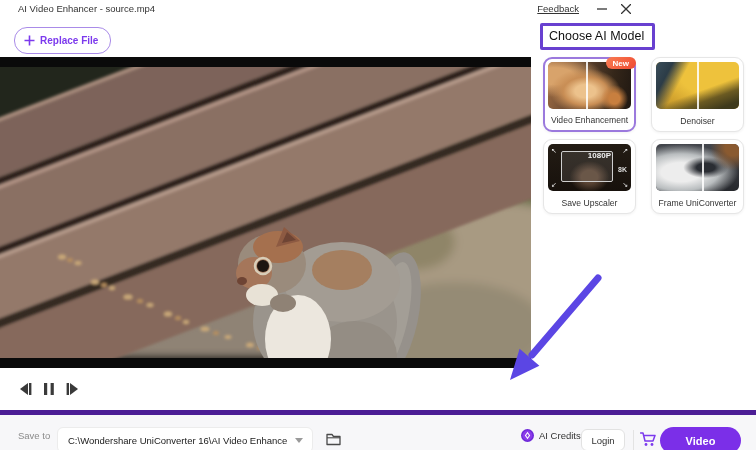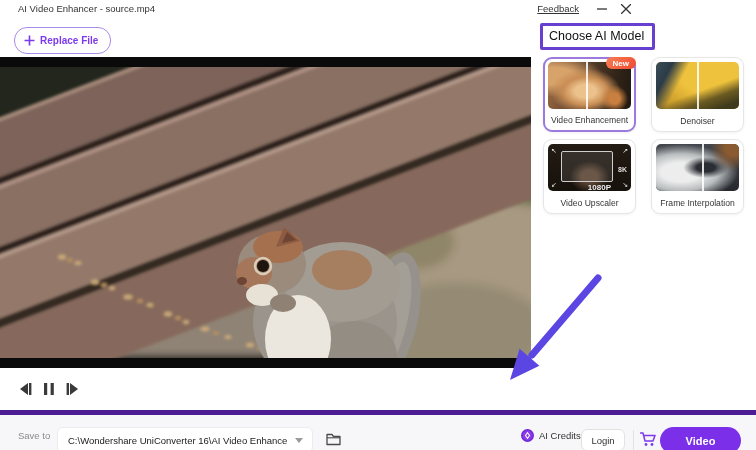--- a/index.html
+++ b/index.html
@@ -47,21 +47,21 @@
       linear-gradient(100deg, #9c6a42 0%, #5d422e 40%, #342619 75%, #201812 100%); }
   .card2-art { width:100%; height:100%; background:
       linear-gradient(118deg, #3a4d5a 0%, #2c3c47 16%, rgba(0,0,0,0) 32%),
       linear-gradient(160deg, rgba(0,0,0,0) 58%, #6b5a22 74%, #3f3a1c 90%),
       radial-gradient(ellipse at 68% 28%, #eec23c 0 40%, #d2a32e 70%, #b8902a 100%); }
   .card3-art { width:100%; height:100%; background:
       radial-gradient(ellipse at 50% 70%, #5a4434 0 14%, rgba(0,0,0,0) 34%),
       linear-gradient(180deg, #231c14 0%, #17110c 100%); position:relative; }
   .upscale-screen { position:absolute; left:13px; top:7px; right:18px; bottom:9px;
     border:1px solid #cfcfcf; border-radius:2px; background:rgba(255,255,255,0.10); }
-  .overlay-res { position:absolute; right:20px; top:7px; color:#efefef; font-size:8px; font-weight:bold;margin-top:32px; }
+  .overlay-res { position:absolute; right:20px; top:7px; color:#efefef; font-size:8px; font-weight:bold; }
   .overlay-8k { position:absolute; right:4px; top:22px; color:#dedede; font-size:7px; font-weight:bold; }
   .corner-arrow { position:absolute; color:#e8e8e8; font-size:7px; line-height:7px; }
   .ca-tl { left:3px; top:3px; } .ca-tr { right:3px; top:3px; }
   .ca-bl { left:3px; bottom:3px; } .ca-br { right:3px; bottom:3px; }
   .card4-art { width:100%; height:100%; background:
       radial-gradient(circle at 93% 8%, #8a5a30 0 9%, rgba(0,0,0,0) 26%),
       radial-gradient(ellipse at 60% 50%, #2a2d33 0 13%, rgba(0,0,0,0) 32%),
       radial-gradient(ellipse at 30% 60%, #ededed 0 24%, #b9bdbf 46%, rgba(0,0,0,0) 70%),
       linear-gradient(180deg, #43464c 0%, #26282d 100%); }
 
@@ -251,29 +251,29 @@
         <div class="card3-art">
           <div class="upscale-screen"></div>
           <span class="overlay-res">1080P</span>
           <span class="overlay-8k">8K</span>
           <span class="corner-arrow ca-tl">↖</span>
           <span class="corner-arrow ca-tr">↗</span>
           <span class="corner-arrow ca-bl">↙</span>
           <span class="corner-arrow ca-br">↘</span>
         </div>
       </div>
-      <div class="card-label">Video Upscaler</div>
+      <div class="card-label">Save Upscaler</div>
     </div>
 
     <div class="card" style="left:120px; top:121px;">
       <div class="card-img">
         <div class="card4-art"></div>
         <div class="divider-line" style="left:55%;"></div>
       </div>
-      <div class="card-label">Frame Interpolation</div>
+      <div class="card-label">Frame UniConverter</div>
     </div>
   </div>
 
   <svg class="anno-arrow" viewBox="0 0 120 130">
     <line x1="106" y1="16" x2="40" y2="93" stroke="#5B46E4" stroke-width="7" stroke-linecap="round"></line>
     <polygon points="18,118 27.6,86.7 47.4,103.7" fill="#5B46E4"></polygon>
   </svg>
 
   <div class="bottom-bar">
     <div class="saveto-label">Save to</div>

